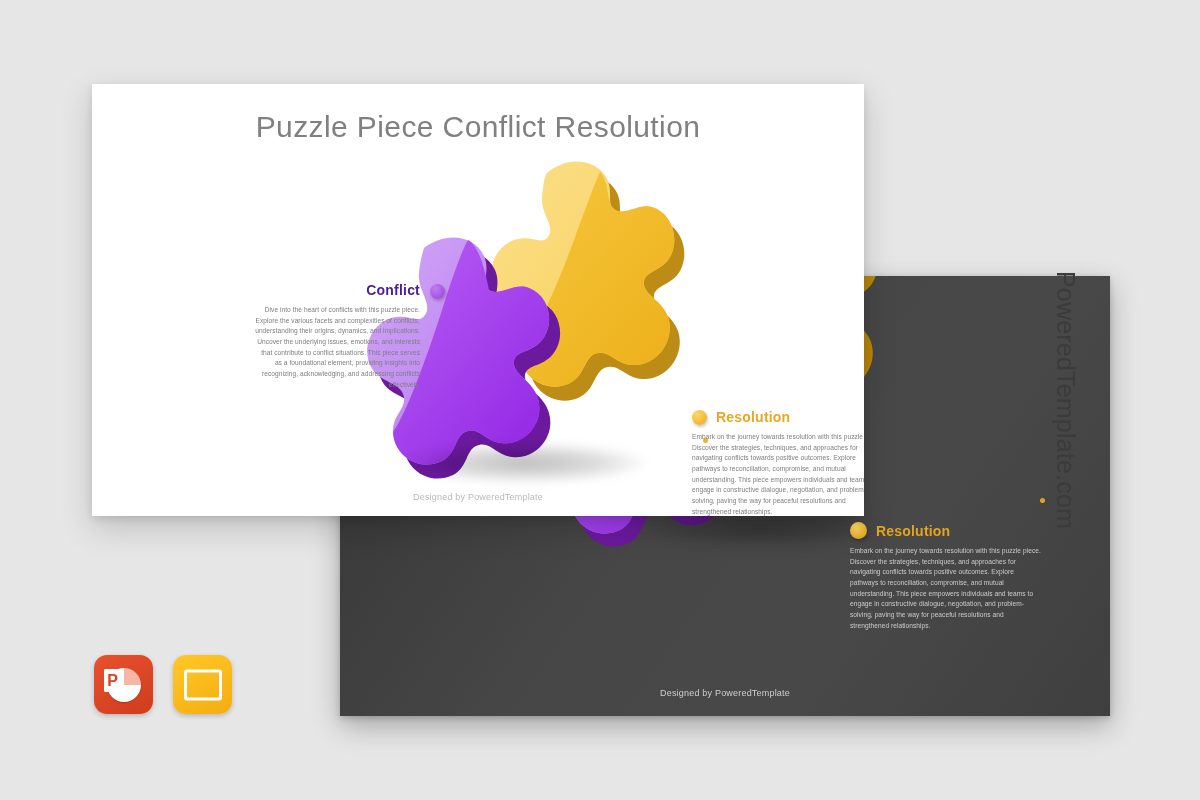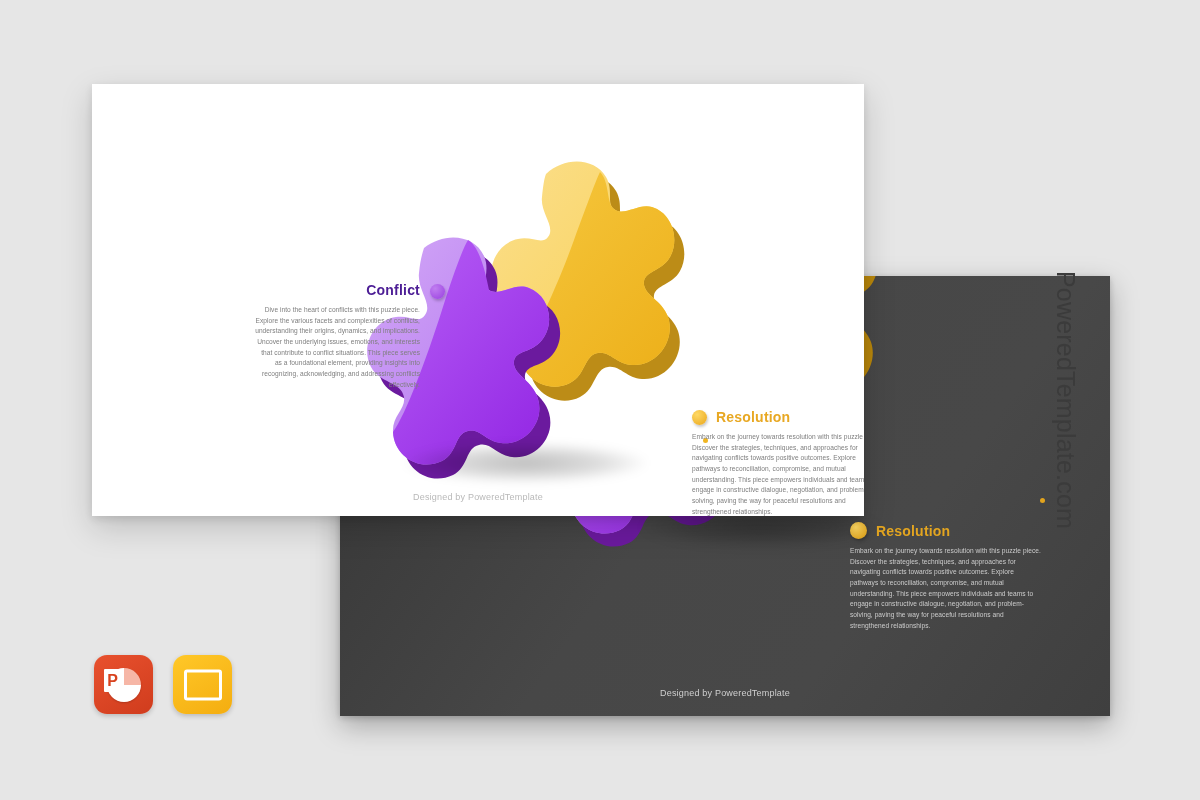--- a/index.html
+++ b/index.html
@@ -186,20 +186,21 @@
         <span>Resolution</span>
       </div>
       <div class="block-body">Embark on the journey towards resolution with this puzzle piece. Discover the strategies, techniques, and approaches for navigating conflicts towards positive outcomes. Explore pathways to reconciliation, compromise, and mutual understanding. This piece empowers individuals and teams to engage in constructive dialogue, negotiation, and problem-solving, paving the way for peaceful resolutions and strengthened relationships.</div>
     </div>
 
     <div class="slide-footer">Designed by PoweredTemplate</div>
   </div>
 
   <div class="slide slide-light">
 
+    <div class="slide-title">Puzzle Piece Conflict Resolution</div>
 
     <div class="puzzle-wrap" style="left:236px; top:76px;">
       <svg width="430" height="330" viewBox="0 0 430 330" aria-hidden="true">
         <defs>
           <linearGradient id="purpA" x1="0" y1="0" x2="1" y2="1">
             <stop offset="0" stop-color="#d3a8f7"></stop>
               <stop offset="1" stop-color="#ae6fee"></stop>
           </linearGradient>
           <linearGradient id="purpB" x1=".1" y1="0" x2=".9" y2="1">
             <stop offset="0" stop-color="#b55cf5"></stop>

